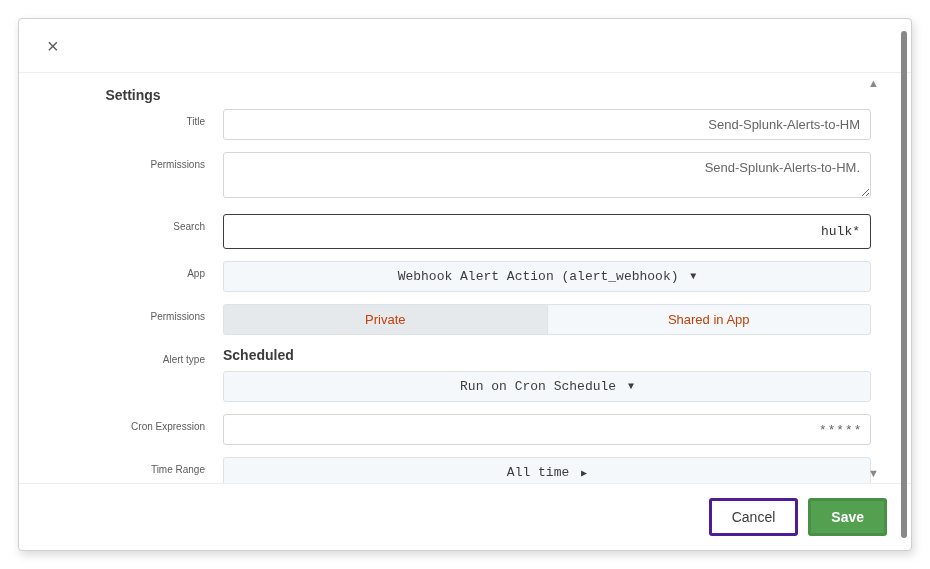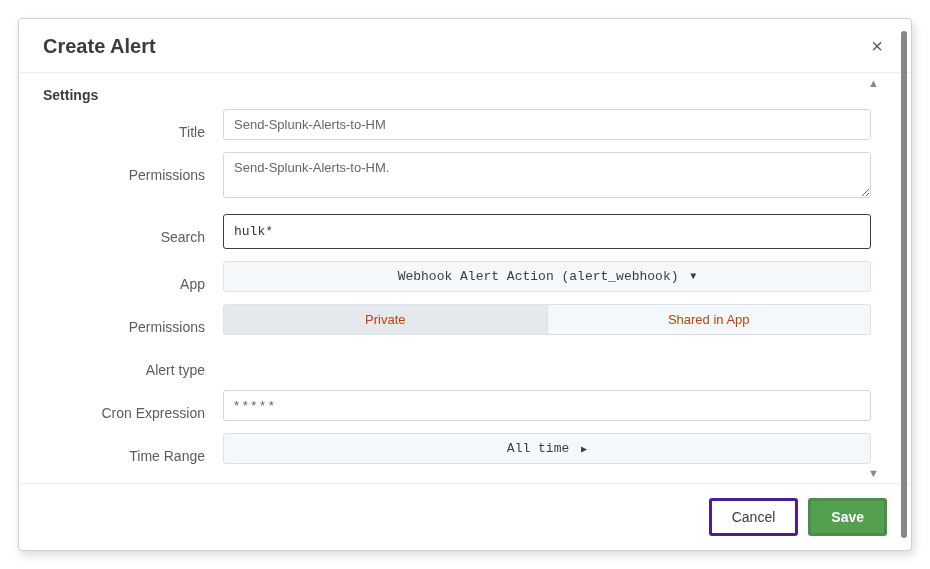--- a/index.html
+++ b/index.html
@@ -58,52 +58,52 @@
     .scroll-arrow-up, .scroll-arrow-down {
       position: absolute;
       right: 32px;
       font-size: 11px;
       color: #888;
       pointer-events: none;
     }
     .scroll-arrow-up { top: 4px; }
     .scroll-arrow-down { bottom: 4px; }
     .section-heading {
-      text-align: left;
+      text-align: center;
       width: 180px;
       font-weight: 700;
       color: #3c3c3c;
       font-size: 14px;
       padding: 4px 0 6px 0;
     }
     .form-row {
       display: flex;
       align-items: flex-start;
       margin-bottom: 12px;
     }
     .form-label {
       width: 180px;
       text-align: right;
       padding-right: 18px;
       color: #5c5c5c;
-      font-size: 14px;
+      font-size: 10px;
       padding-top: 7px;
-      margin-top: 8px;
     }
     .form-control-wrap {
       flex: 1;
     }
     .text-input, .textarea-input {
       width: 100%;
       border: 1px solid #d6d6d6;
       border-radius: 3px;
       padding: 7px 10px;
       font-size: 13px;
       color: #666;
       font-family: inherit;
+      text-align: right;
     }
     .text-input.focused, .search-input {
       border: 1px solid #3c3c3c;
       color: #333;
       font-family: "Courier New", monospace;
       font-size: 13px;
       padding: 9px 10px;
     }
     .textarea-input {
       resize: both;
@@ -185,21 +185,20 @@
       background: #888;
       border-radius: 3px;
     }
   </style>
 </head>
 <body>
 
 <div class="modal">
 
   <div class="modal-header">
-    <div class="modal-title">Create Alert</div>
     <button class="close-btn">×</button>
   </div>
 
   <div class="modal-body-wrap">
     <div class="scroll-arrow-up">▲</div>
     <div class="modal-body">
 
       <div class="section-heading">Settings</div>
 
       <div class="form-row">
@@ -238,20 +237,27 @@
         <div class="form-control-wrap">
           <div class="btn-group">
             <div class="toggle-btn active">Private</div>
             <div class="toggle-btn">Shared in App</div>
           </div>
         </div>
       </div>
 
       <div class="form-row">
         <div class="form-label">Alert type</div>
+        <div class="form-control-wrap">
+          <div class="static-bold">Scheduled</div>
+          <div class="dropdown-btn">
+            <span>Run on Cron Schedule</span>
+            <span class="caret">▼</span>
+          </div>
+        </div>
       </div>
 
       <div class="form-row">
         <div class="form-label">Cron Expression</div>
         <div class="form-control-wrap">
           <input class="text-input" type="text" value="* * * * *" style="">
           
         </div>
       </div>
 

